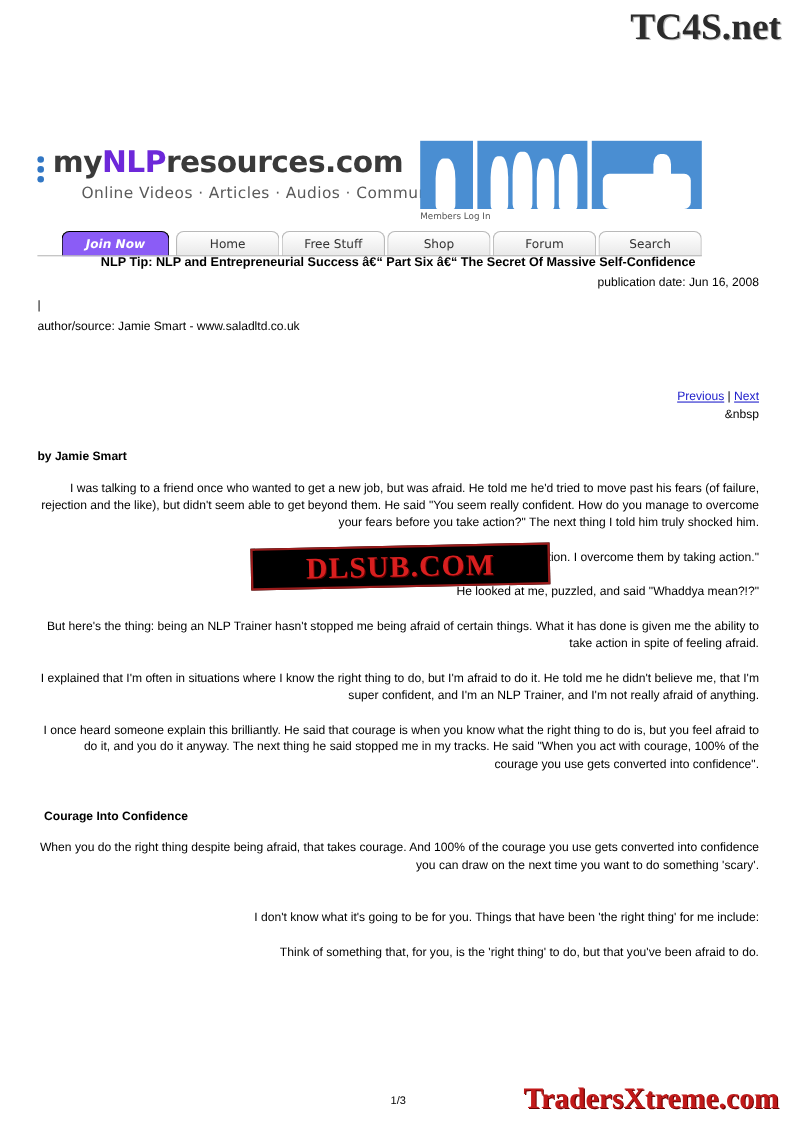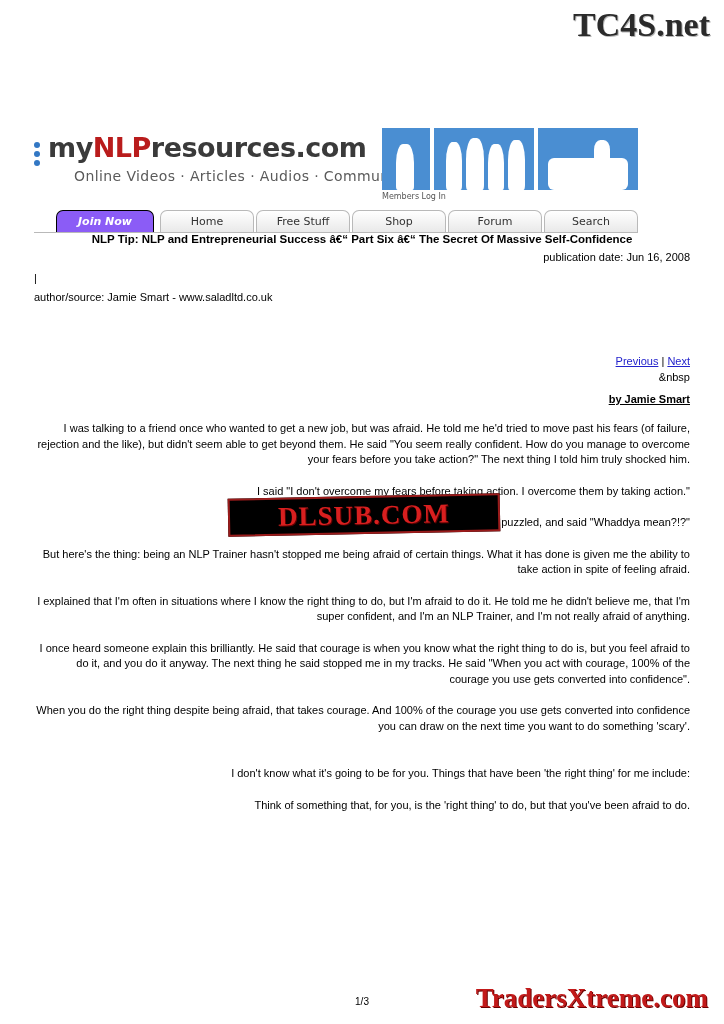--- a/index.html
+++ b/index.html
@@ -63,21 +63,21 @@
     position: absolute;
     left: 14px;
     top: 4px;
     font-family: "DejaVu Sans", sans-serif;
     font-size: 27px;
     font-weight: bold;
     color: #3a3a3a;
     letter-spacing: -0.5px;
     white-space: nowrap;
   }
-  .logo-text .hl { color: #b91c1c; }
+  .logo-text .hl { color: #6d28d9; }
   .logo-tagline {
     position: absolute;
     left: 40px;
     top: 40px;
     font-family: "DejaVu Sans", sans-serif;
     font-size: 14px;
     color: #5a5a5a;
     letter-spacing: 0.4px;
     white-space: nowrap;
   }
@@ -194,25 +194,24 @@
     color: #2222cc;
     text-decoration: underline;
   }
   .nbsp-line {
     text-align: right;
     font-size: 11px;
     margin-top: 4px;
   }
 
   .byline {
-    text-align: right;
-    font-weight: bold;
-    font-size: 11px;
-    margin-top: 10px;
-    text-decoration: underline;
+    text-align: left;
+    font-weight: bold;
+    font-size: 11px;
+    margin-top: 26px;
   }
 
   .para {
     font-size: 11px;
     line-height: 15.5px;
     margin-top: 16px;
     text-align: right;
   }
 
   .subhead {
@@ -330,20 +329,21 @@
 
   <div class="byline">by Jamie Smart</div>
 
   <div class="para">I was talking to a friend once who wanted to get a new job, but was afraid. He told me he'd tried to move past his fears (of failure, rejection and the like), but didn't seem able to get beyond them. He said "You seem really confident. How do you manage to overcome your fears before you take action?" The next thing I told him truly shocked him.</div>
   <div class="para">I said "I don't overcome my fears before taking action. I overcome them by taking action."</div>
   <div class="para">He looked at me, puzzled, and said "Whaddya mean?!?"</div>
   <div class="para">But here's the thing: being an NLP Trainer hasn't stopped me being afraid of certain things. What it has done is given me the ability to take action in spite of feeling afraid.</div>
   <div class="para">I explained that I'm often in situations where I know the right thing to do, but I'm afraid to do it. He told me he didn't believe me, that I'm super confident, and I'm an NLP Trainer, and I'm not really afraid of anything.</div>
   <div class="para">I once heard someone explain this brilliantly. He said that courage is when you know what the right thing to do is, but you feel afraid to do it, and you do it anyway. The next thing he said stopped me in my tracks. He said "When you act with courage, 100% of the courage you use gets converted into confidence".</div>
 
+  <div class="subhead">Courage Into Confidence</div>
 
   <div class="para">When you do the right thing despite being afraid, that takes courage. And 100% of the courage you use gets converted into confidence you can draw on the next time you want to do something 'scary'.</div>
   <div class="para" style="margin-top:32px;">I don't know what it's going to be for you. Things that have been 'the right thing' for me include:</div>
   <div class="para"> Think of something that, for you, is the 'right thing' to do, but that you've been afraid to do.</div>
 </div>
 
 <div class="dlsub">
   <span>DLSUB.COM</span>
 </div>
 

